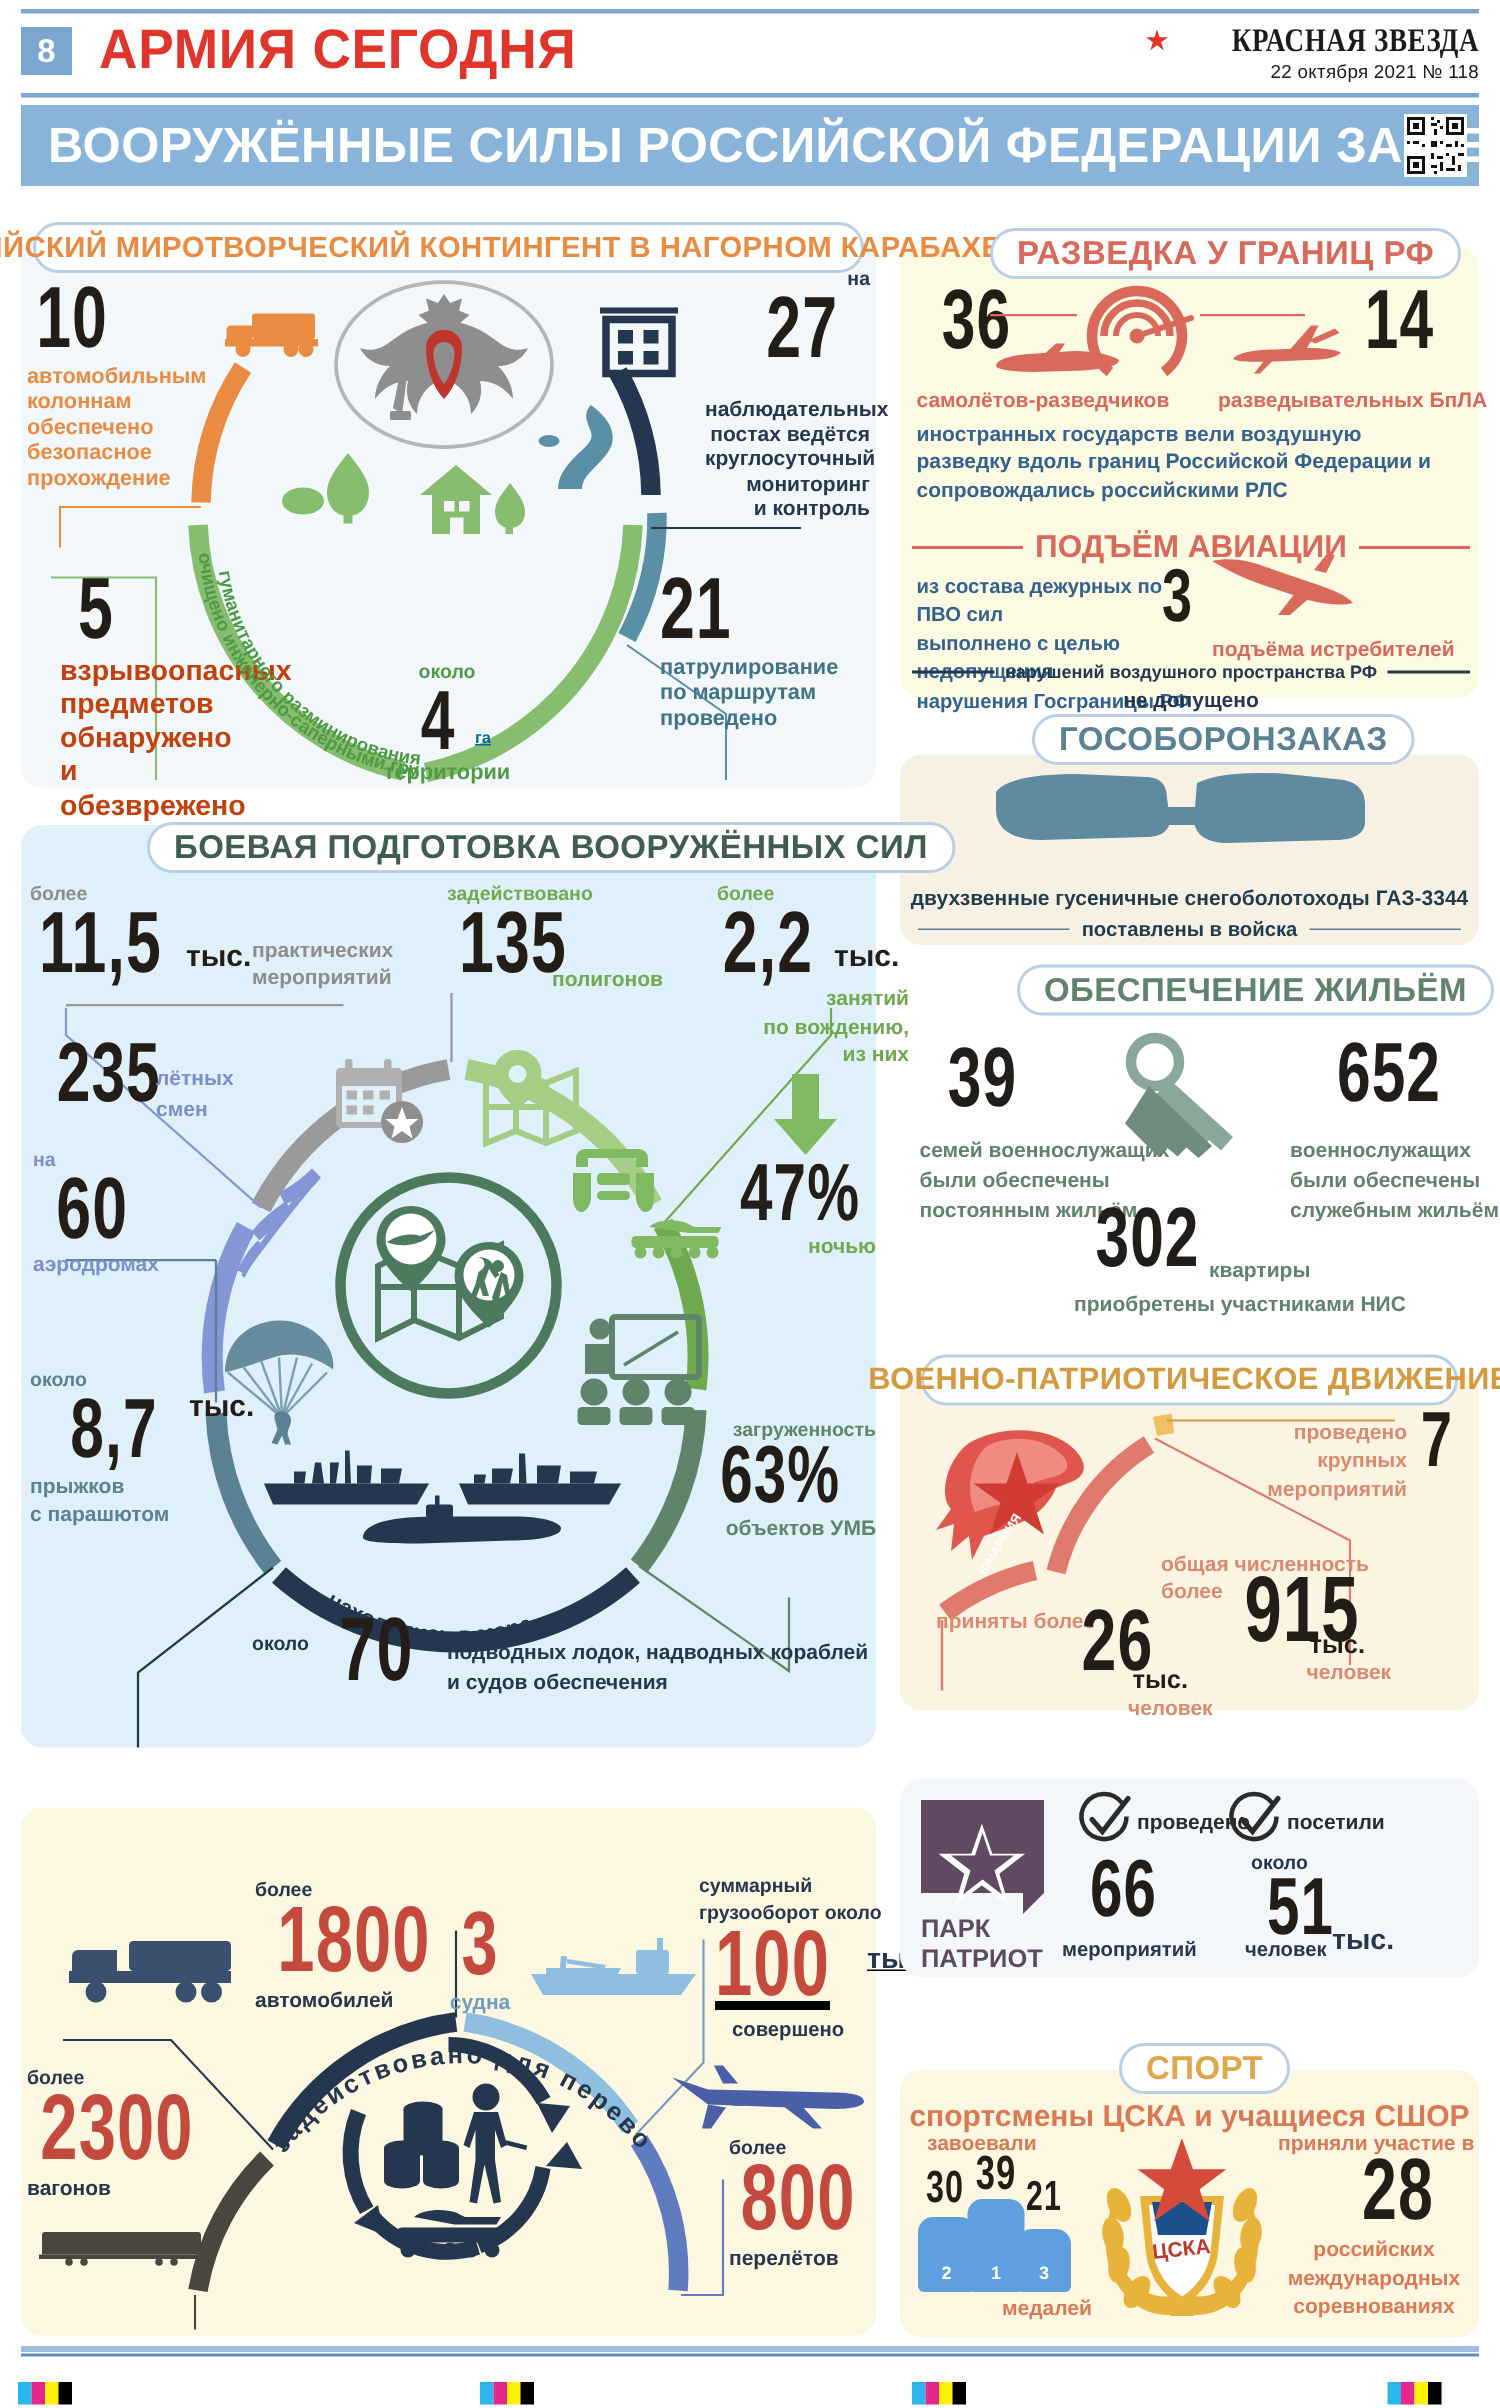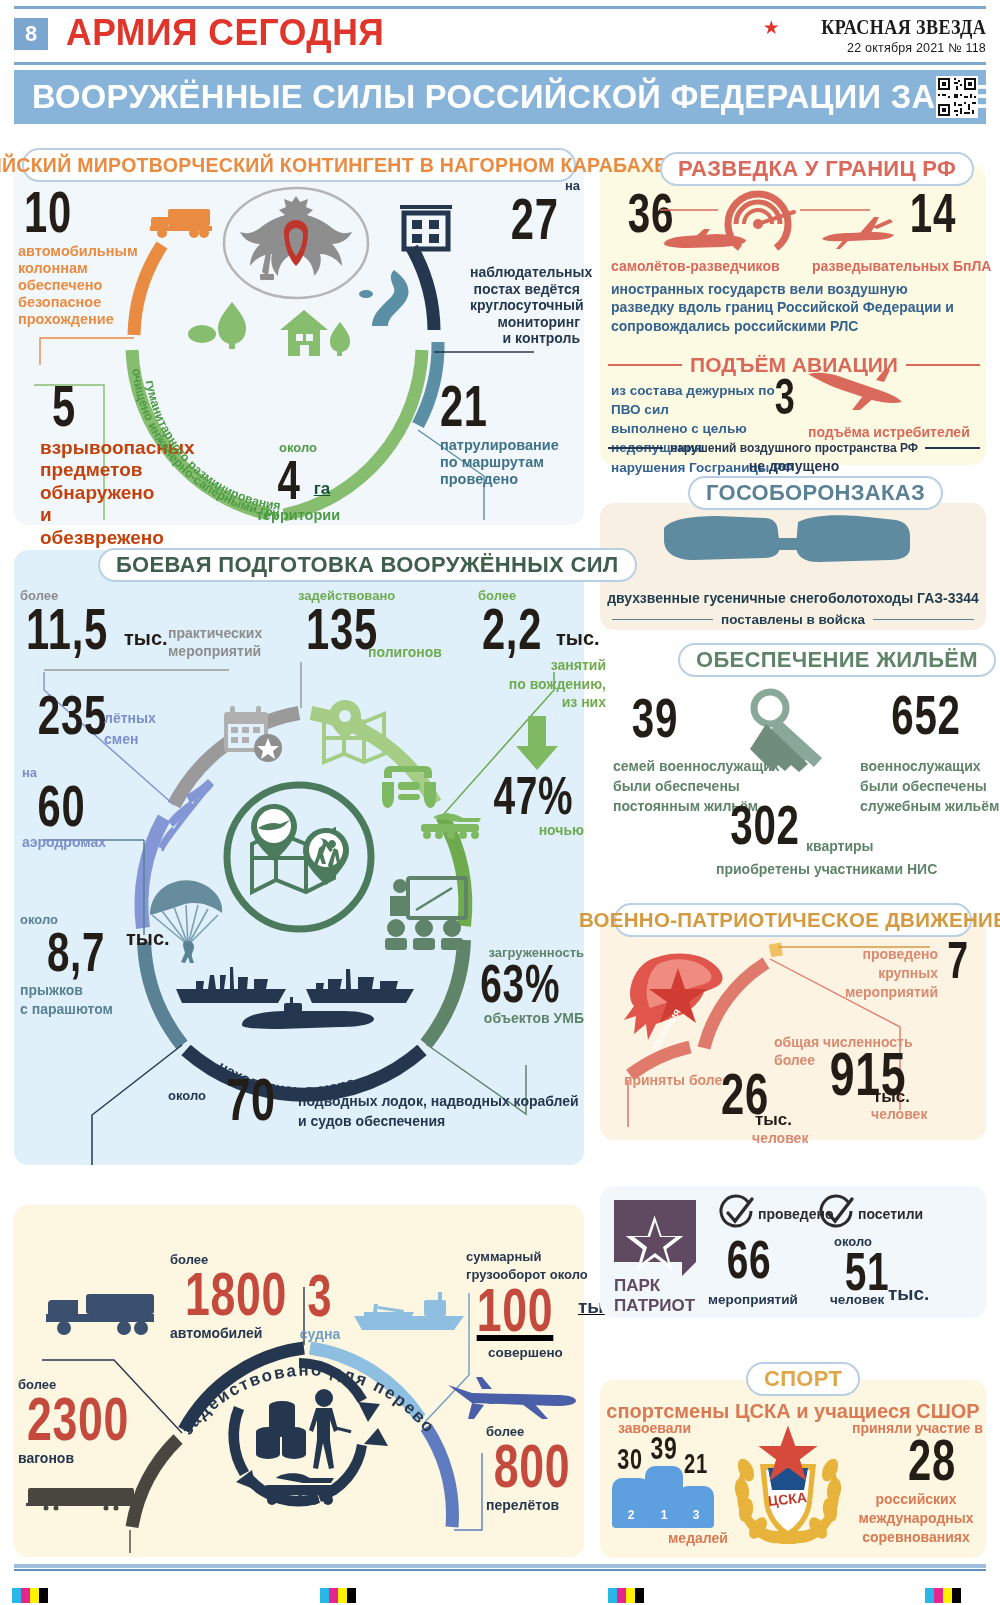--- a/index.html
+++ b/index.html
@@ -252,21 +252,21 @@
     <div class="lbl" style="color:#c2410c; margin-top:6px; white-space:pre-line; font-size:19px;">взрывоопасных
 предметов
 обнаружено
 и обезврежено</div>
   </div>
 
   <div class="abs" style="left:218px; top:440px; width:160px; text-align:center;">
     <div class="lbl-sm" style="color:#4e9b46; font-size:13px;">около</div>
     <div style="display:flex; align-items:flex-end; justify-content:center; gap:2px;">
       <div class="bignum" style="font-size:56px; width:46px; text-align:center;">4</div>
-      <div class="lbl" style="color:#14532d; font-size:17px; padding-bottom:6px;text-decoration:underline;">га</div>
+      <div class="lbl" style="color:#0369a1; font-size:11px; padding-bottom:6px;text-decoration:underline;">га</div>
     </div>
     <div class="lbl" style="color:#4e9b46; margin-top:2px; font-size:14.5px;">территории</div>
   </div>
 
   <div class="abs" style="left:440px; top:380px; width:150px;">
     <div class="bignum" style="font-size:58px; width:78px; text-align:left; margin-left:-11px;">21</div>
     <div class="lbl" style="color:#3f7389; margin-top:6px; white-space:pre-line; font-size:14.5px;">патрулирование
 по маршрутам
 проведено</div>
   </div>

